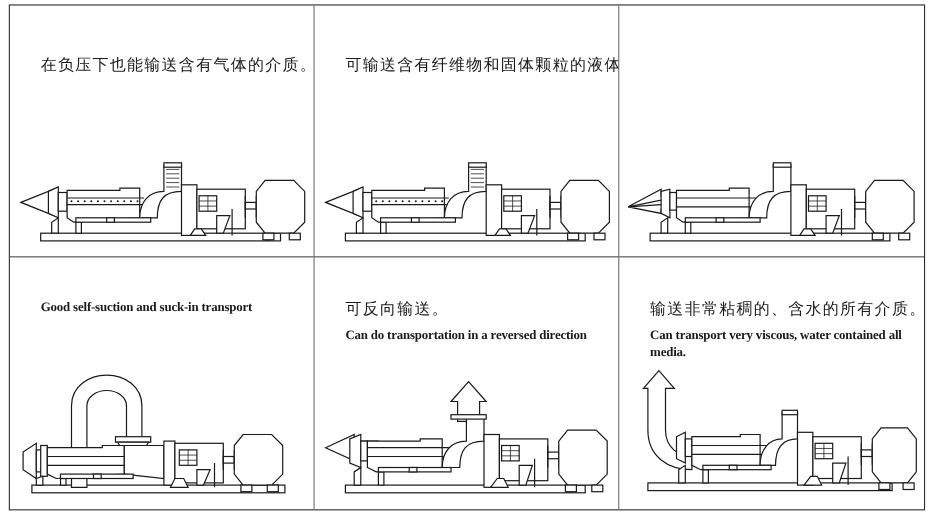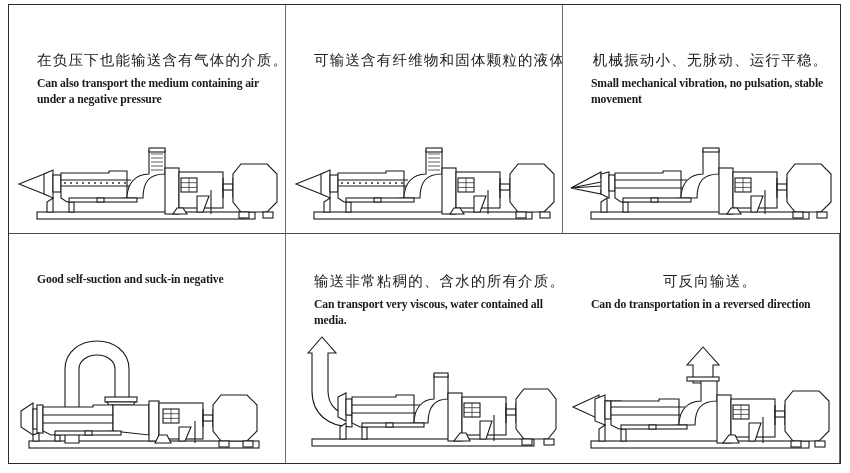--- a/index.html
+++ b/index.html
@@ -48,21 +48,20 @@
   }
   .cell.r2 .text-block { top: 38px; }
   .zh {
     font-family: Liberation Sans, sans-serif;
     font-size: 14.5px;
     letter-spacing: 1.2px;
     color: #1a1a1a;
     white-space: nowrap;
     line-height: 1.35;
     margin-bottom: 5px;
-    text-align: center;
   }
   .en {
     font-family: "Liberation Serif", serif;
     font-size: 11.7px;
     font-weight: bold;
     color: #1a1a1a;
     line-height: 1.42;
     letter-spacing: -0.15px;
     max-width: 245px;
   }
@@ -76,21 +75,20 @@
 </style>
 </head>
 <body>
 
 <div id="page">
   <div class="grid">
 
     <div class="cell c1 r1">
       <div class="text-block">
         <div class="zh">在负压下也能输送含有气体的介质。</div>
-        <div class="en">Can also transport the medium containing air under a negative pressure</div>
       </div>
       <div class="fig">
         <svg width="278" height="105" viewBox="0 0 278 105" fill="none" stroke="#1a1a1a" stroke-width="1.1">
           <g>
             <rect x="28" y="84" width="218" height="7" fill="#fff"></rect>
           </g>
           <g fill="#fff">
             <path d="M10 56 L40 44 L40 50 L68 50 L68 62 L40 62 L40 68 Z"></path>
           </g>
           <g fill="#fff">
@@ -232,24 +230,20 @@
           <g fill="#fff">
             <path d="M232 36 L258 36 L268 46 L268 74 L258 84 L232 84 L224 74 L224 46 Z"></path>
             <rect x="230" y="84" width="10" height="6"></rect>
             <rect x="254" y="84" width="10" height="6"></rect>
           </g>
         </svg>
       </div>
     </div>
 
     <div class="cell c3 r1">
-      <div class="text-block">
-        <div class="zh">机械振动小、无脉动、运行平稳。</div>
-        <div class="en">Small mechanical vibration, no pulsation, stable movement</div>
-      </div>
       <div class="fig">
         <svg width="278" height="105" viewBox="0 0 278 105" fill="none" stroke="#1a1a1a" stroke-width="1.1">
           <g>
             <rect x="28" y="84" width="218" height="7" fill="#fff"></rect>
           </g>
           <g fill="#fff">
             <path d="M8 60 L38 44 L38 50 L56 50 L56 54 L38 54 Z"></path>
             <path d="M8 60 L38 66 L38 62 L56 62 L56 58 L38 58 Z"></path>
           </g>
           <g fill="#fff">
@@ -293,21 +287,21 @@
             <path d="M232 36 L258 36 L268 46 L268 74 L258 84 L232 84 L224 74 L224 46 Z"></path>
             <rect x="230" y="84" width="10" height="6"></rect>
             <rect x="254" y="84" width="10" height="6"></rect>
           </g>
         </svg>
       </div>
     </div>
 
     <div class="cell c1 r2">
       <div class="text-block">
-        <div class="en">Good self-suction and suck-in negative</div>
+        <div class="en">Good self-suction and suck-in transport</div>
       </div>
       <div class="fig">
         <svg width="278" height="132" viewBox="0 0 278 132" fill="none" stroke="#1a1a1a" stroke-width="1.1">
           <g>
             <rect x="20" y="110" width="230" height="7" fill="#fff"></rect>
           </g>
           <g fill="#fff">
             <path d="M56 112 L56 38 C56 20 72 10 88 10 C104 10 120 20 120 38 L120 68
                      L106 68 L106 38 C106 30 98 24 88 24 C78 24 70 30 70 38 L70 112 Z"></path>
           </g>
@@ -350,20 +344,82 @@
           </g>
           <g fill="#fff">
             <rect x="194" y="84" width="10" height="6"></rect>
             <line x1="194" y1="78" x2="194" y2="96"></line>
             <line x1="204" y1="78" x2="204" y2="96"></line>
           </g>
           <g fill="#fff">
             <path d="M212 64 L238 64 L248 74 L248 100 L238 110 L212 110 L204 100 L204 74 Z"></path>
             <rect x="210" y="110" width="10" height="6"></rect>
             <rect x="234" y="110" width="10" height="6"></rect>
+          </g>
+        </svg>
+      </div>
+    </div>
+
+    <div class="cell c2 r2">
+      <div class="text-block">
+        <div class="zh">可反向输送。</div>
+        <div class="en">Can do transportation in a reversed direction</div>
+      </div>
+      <div class="fig">
+        <svg width="278" height="118" viewBox="0 0 278 118" fill="none" stroke="#1a1a1a" stroke-width="1.1">
+          <g>
+            <rect x="28" y="96" width="218" height="7" fill="#fff"></rect>
+          </g>
+          <g fill="#fff">
+            <path d="M140 2 L156 20 L150 20 L150 38 L130 38 L130 20 L124 20 Z"></path>
+          </g>
+          <g fill="#fff">
+            <path d="M10 62 L36 50 L36 56 L58 56 L58 70 L36 70 L36 74 Z"></path>
+          </g>
+          <g fill="#fff">
+            <path d="M32 54 L42 50 L42 80 L32 76 Z"></path>
+            <rect x="42" y="56" width="6" height="18"></rect>
+          </g>
+          <g fill="#fff">
+            <path d="M48 56 L96 56 L96 54 L116 54 L116 80 L56 84 L48 80 Z"></path>
+            <line x1="48" y1="62" x2="122" y2="62"></line>
+            <line x1="48" y1="70" x2="122" y2="70"></line>
+          </g>
+          <g fill="#fff">
+            <path d="M116 80 C116 66 124 56 138 56 L138 34 L154 34 L154 56 C138 56 132 64 132 80 Z"></path>
+            <rect x="124" y="32" width="32" height="4"></rect>
+          </g>
+          <g fill="#fff">
+            <path d="M42 80 L42 96 L36 96 L36 84 Z"></path>
+            <rect x="58" y="84" width="5" height="12"></rect>
+            <rect x="58" y="80" width="66" height="4"></rect>
+            <rect x="86" y="80" width="7" height="4"></rect>
+          </g>
+          <g fill="#fff">
+            <rect x="154" y="50" width="14" height="48"></rect>
+            <rect x="168" y="54" width="44" height="38"></rect>
+            <rect x="170" y="60" width="16" height="14"></rect>
+            <line x1="170" y1="64.7" x2="186" y2="64.7" stroke-width="0.7"></line>
+            <line x1="170" y1="69.4" x2="186" y2="69.4" stroke-width="0.7"></line>
+            <line x1="178" y1="60" x2="178" y2="74" stroke-width="0.7"></line>
+          </g>
+          <g fill="#fff">
+            <path d="M166 90 L172 90 L176 98 L160 98 Z"></path>
+            <path d="M186 78 L198 78 L192 96 L186 96 Z"></path>
+            <line x1="200" y1="72" x2="200" y2="98"></line>
+          </g>
+          <g fill="#fff">
+            <rect x="212" y="66" width="10" height="6"></rect>
+            <line x1="212" y1="60" x2="212" y2="80"></line>
+            <line x1="222" y1="60" x2="222" y2="80"></line>
+          </g>
+          <g fill="#fff">
+            <path d="M230 46 L256 46 L266 56 L266 86 L256 96 L230 96 L222 86 L222 56 Z"></path>
+            <rect x="228" y="96" width="10" height="6"></rect>
+            <rect x="252" y="96" width="10" height="6"></rect>
           </g>
         </svg>
       </div>
     </div>
 
     <div class="cell c3 r2">
       <div class="text-block">
         <div class="zh">输送非常粘稠的、含水的所有介质。</div>
         <div class="en">Can transport very viscous, water contained all media.</div>
       </div>
@@ -415,76 +471,14 @@
           </g>
           <g fill="#fff">
             <path d="M238 54 L262 54 L270 64 L270 94 L262 104 L238 104 L230 94 L230 64 Z"></path>
             <rect x="236" y="104" width="10" height="6"></rect>
             <rect x="258" y="104" width="10" height="6"></rect>
           </g>
         </svg>
       </div>
     </div>
 
-    <div class="cell c2 r2">
-      <div class="text-block">
-        <div class="zh">可反向输送。</div>
-        <div class="en">Can do transportation in a reversed direction</div>
-      </div>
-      <div class="fig">
-        <svg width="278" height="118" viewBox="0 0 278 118" fill="none" stroke="#1a1a1a" stroke-width="1.1">
-          <g>
-            <rect x="28" y="96" width="218" height="7" fill="#fff"></rect>
-          </g>
-          <g fill="#fff">
-            <path d="M140 2 L156 20 L150 20 L150 38 L130 38 L130 20 L124 20 Z"></path>
-          </g>
-          <g fill="#fff">
-            <path d="M10 62 L36 50 L36 56 L58 56 L58 70 L36 70 L36 74 Z"></path>
-          </g>
-          <g fill="#fff">
-            <path d="M32 54 L42 50 L42 80 L32 76 Z"></path>
-            <rect x="42" y="56" width="6" height="18"></rect>
-          </g>
-          <g fill="#fff">
-            <path d="M48 56 L96 56 L96 54 L116 54 L116 80 L56 84 L48 80 Z"></path>
-            <line x1="48" y1="62" x2="122" y2="62"></line>
-            <line x1="48" y1="70" x2="122" y2="70"></line>
-          </g>
-          <g fill="#fff">
-            <path d="M116 80 C116 66 124 56 138 56 L138 34 L154 34 L154 56 C138 56 132 64 132 80 Z"></path>
-            <rect x="124" y="32" width="32" height="4"></rect>
-          </g>
-          <g fill="#fff">
-            <path d="M42 80 L42 96 L36 96 L36 84 Z"></path>
-            <rect x="58" y="84" width="5" height="12"></rect>
-            <rect x="58" y="80" width="66" height="4"></rect>
-            <rect x="86" y="80" width="7" height="4"></rect>
-          </g>
-          <g fill="#fff">
-            <rect x="154" y="50" width="14" height="48"></rect>
-            <rect x="168" y="54" width="44" height="38"></rect>
-            <rect x="170" y="60" width="16" height="14"></rect>
-            <line x1="170" y1="64.7" x2="186" y2="64.7" stroke-width="0.7"></line>
-            <line x1="170" y1="69.4" x2="186" y2="69.4" stroke-width="0.7"></line>
-            <line x1="178" y1="60" x2="178" y2="74" stroke-width="0.7"></line>
-          </g>
-          <g fill="#fff">
-            <path d="M166 90 L172 90 L176 98 L160 98 Z"></path>
-            <path d="M186 78 L198 78 L192 96 L186 96 Z"></path>
-            <line x1="200" y1="72" x2="200" y2="98"></line>
-          </g>
-          <g fill="#fff">
-            <rect x="212" y="66" width="10" height="6"></rect>
-            <line x1="212" y1="60" x2="212" y2="80"></line>
-            <line x1="222" y1="60" x2="222" y2="80"></line>
-          </g>
-          <g fill="#fff">
-            <path d="M230 46 L256 46 L266 56 L266 86 L256 96 L230 96 L222 86 L222 56 Z"></path>
-            <rect x="228" y="96" width="10" height="6"></rect>
-            <rect x="252" y="96" width="10" height="6"></rect>
-          </g>
-        </svg>
-      </div>
-    </div>
-
   </div>
 </div>
 
 </body></html>

